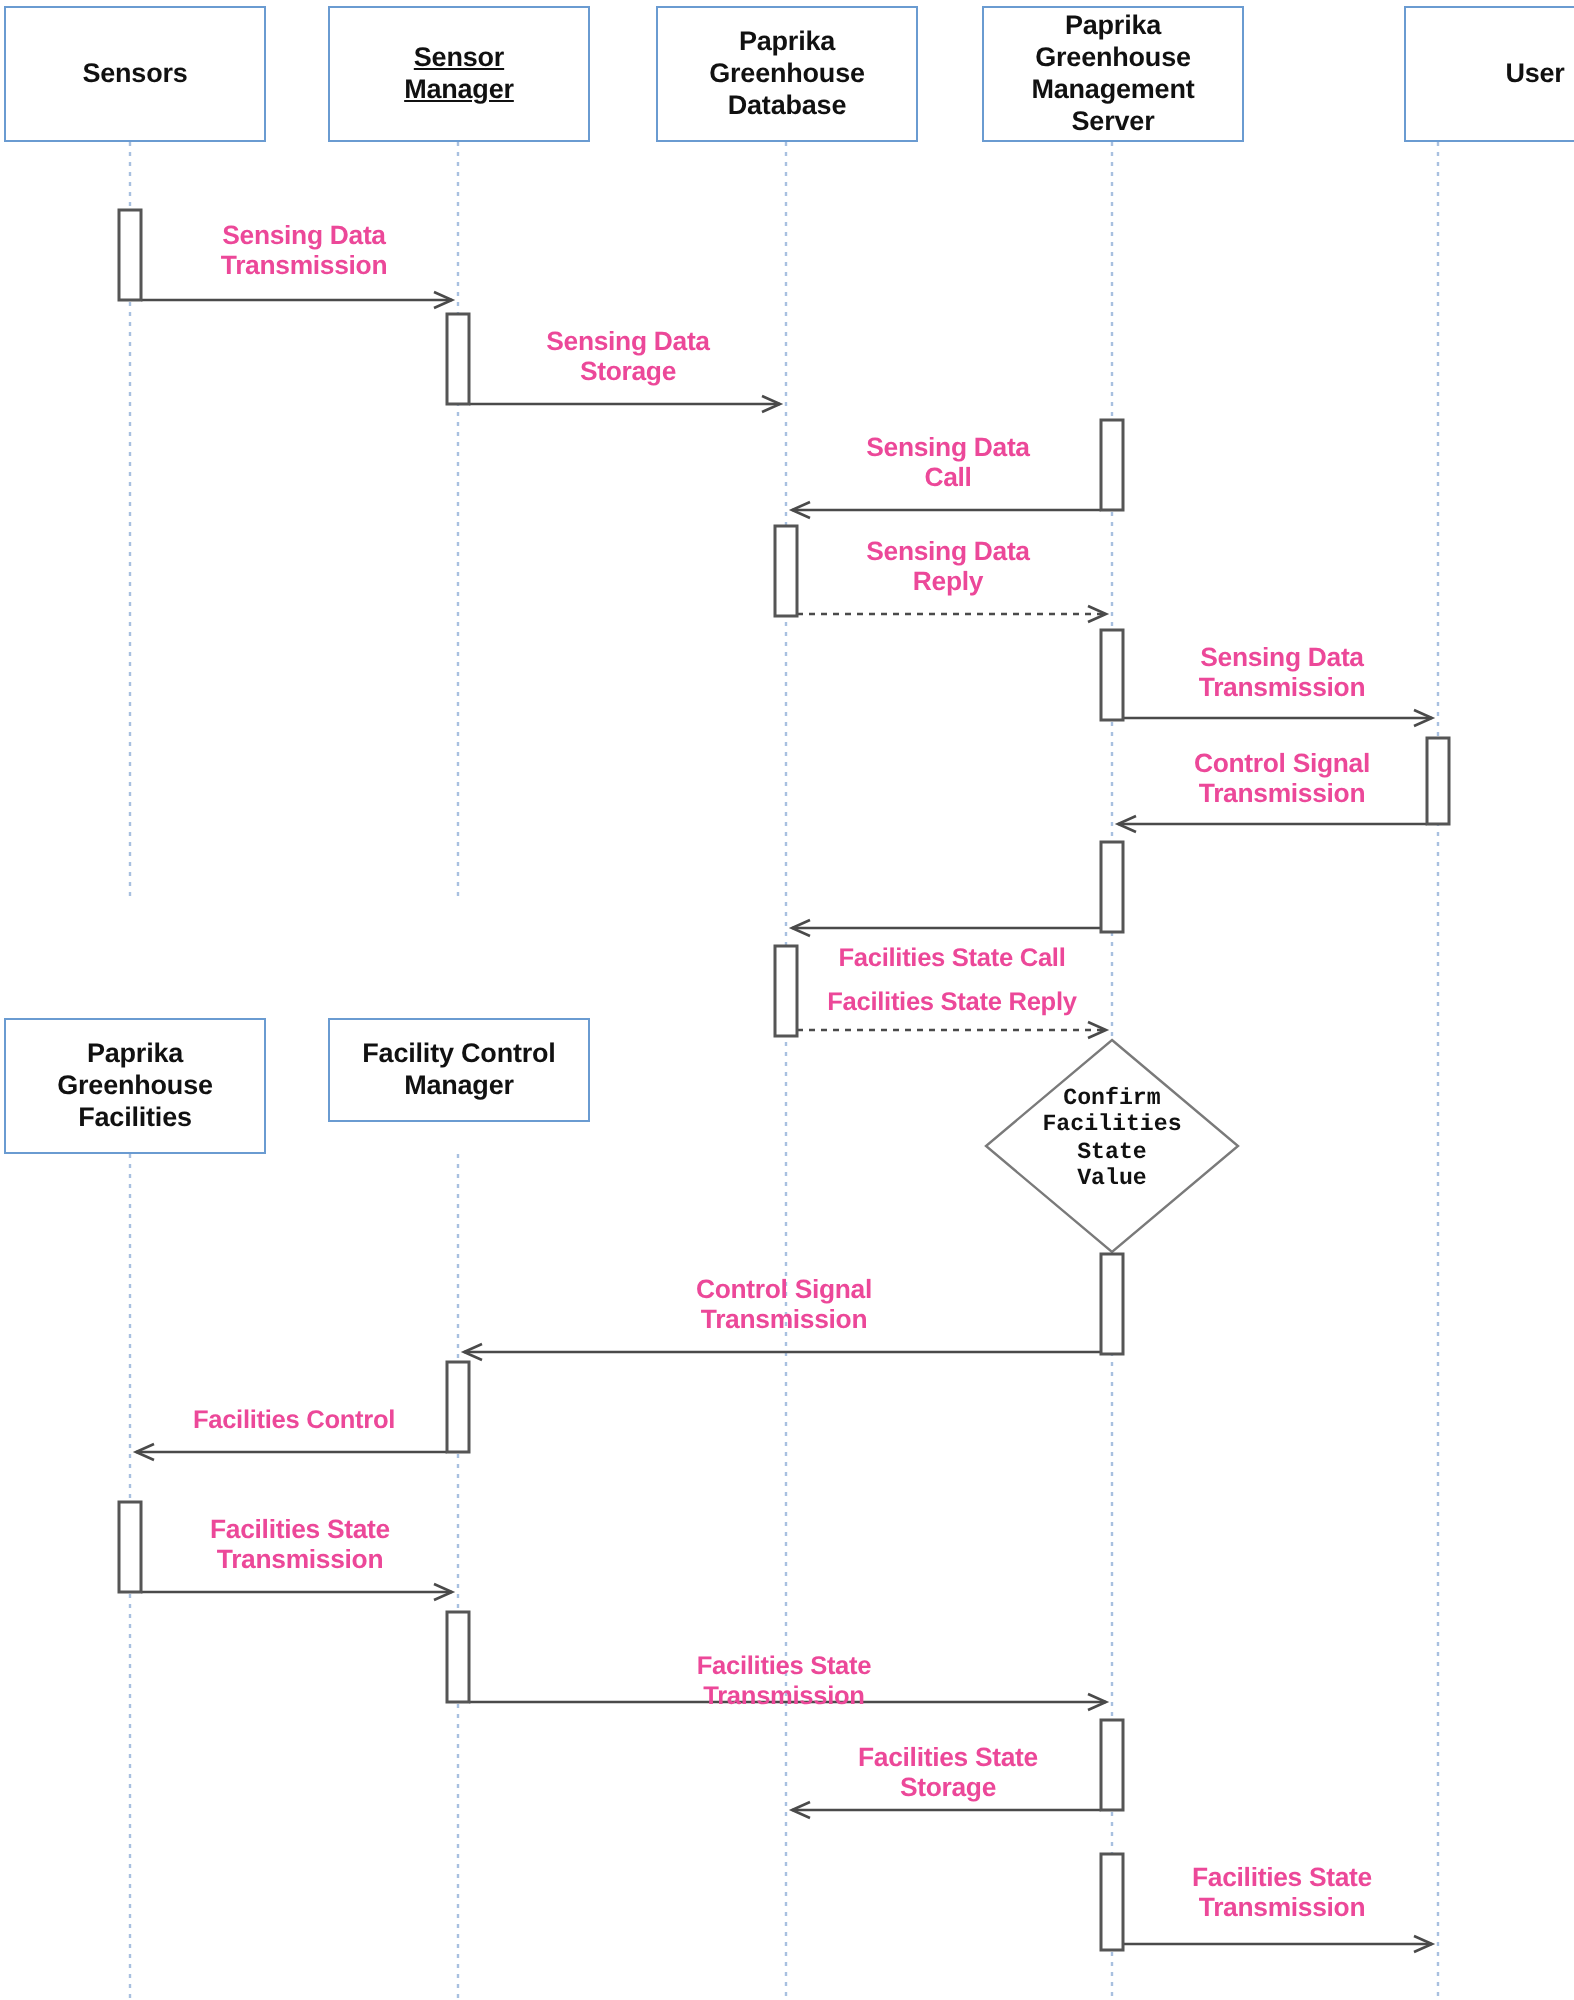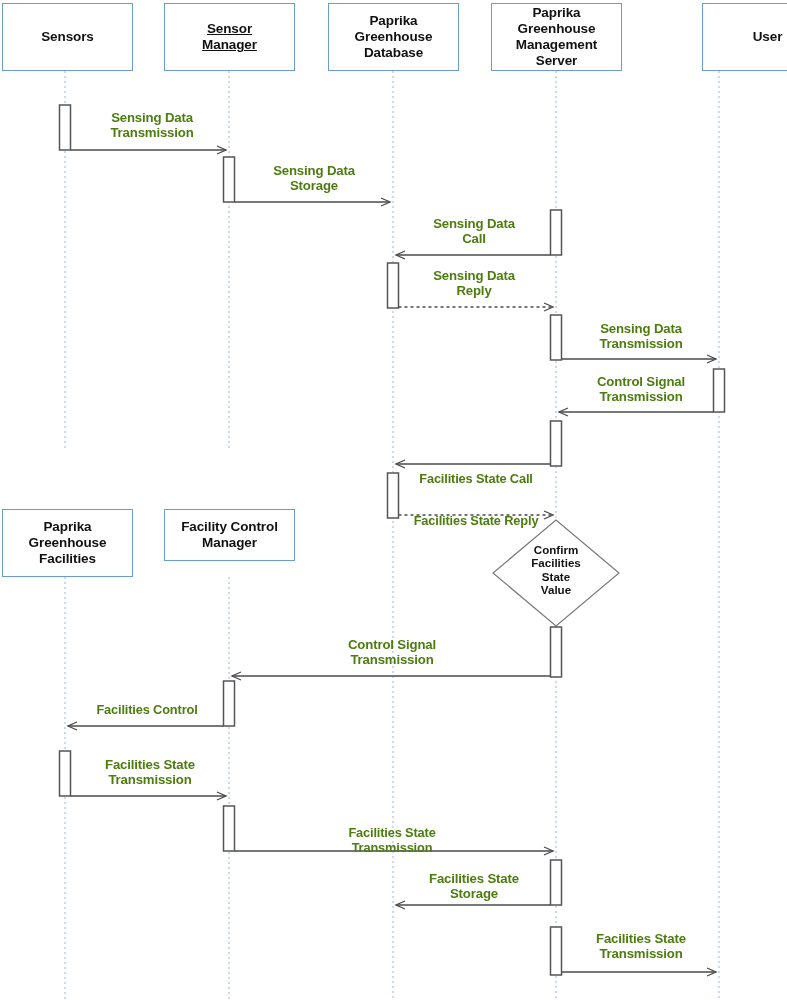--- a/index.html
+++ b/index.html
@@ -40,21 +40,21 @@
     color: #111111;
     letter-spacing: -0.1px;
     padding: 2px 4px;
   }
   .msg-label {
     position: absolute;
     text-align: center;
     font-weight: bold;
     font-size: 13.2px;
     line-height: 1.16;
-    color: #4d7c0f;
+    color: #ec4899;
     letter-spacing: -0.15px;
     white-space: pre-line;
     pointer-events: none;
   }
   .msg-label.single {
     font-size: 12.8px;
   }
   .diamond-label {
     position: absolute;
     text-align: center;
@@ -165,32 +165,32 @@
 Storage</div>
       <div class="msg-label" style="left: 394px; top: 216px; width: 160px;">Sensing Data
 Call</div>
       <div class="msg-label" style="left: 394px; top: 268px; width: 160px;">Sensing Data
 Reply</div>
       <div class="msg-label" style="left: 561px; top: 321px; width: 160px;">Sensing Data
 Transmission</div>
       <div class="msg-label" style="left: 561px; top: 374px; width: 160px;">Control Signal
 Transmission</div>
       <div class="msg-label single" style="left: 396px; top: 428px; width: 160px; margin-top: 44px;">Facilities State Call</div>
-      <div class="msg-label single" style="left: 396px; top: 494px; width: 160px; margin-top: 20px;">Facilities  State Reply</div>
+      <div class="msg-label single" style="left: 396px; top: 494px; width: 160px;">Facilities  State Reply</div>
       <div class="msg-label" style="left: 310px; top: 637px; width: 164px;">Control Signal
 Transmission</div>
       <div class="msg-label single" style="left: 67px; top: 703px; width: 160px;">Facilities Control</div>
       <div class="msg-label" style="left: 70px; top: 757px; width: 160px;">Facilities State
 Transmission</div>
       <div class="msg-label single" style="left: 310px; top: 826px; width: 164px;">Facilities  State Transmission</div>
       <div class="msg-label" style="left: 394px; top: 871px; width: 160px;">Facilities State
 Storage</div>
       <div class="msg-label" style="left: 561px; top: 931px; width: 160px;">Facilities State
 Transmission</div>
     </div>
   <div id="decision-label-layer">
-      <div class="diamond-label" style="left: 493px; top: 543px; width: 126px;">Confirm
+      <div class="diamond-label" style="left: 493px; top: 543px; width: 126px; font-family: Liberation Mono, monospace;">Confirm
 Facilities
 State
 Value</div>
     </div>
 
 </div>
 
 </body></html>

